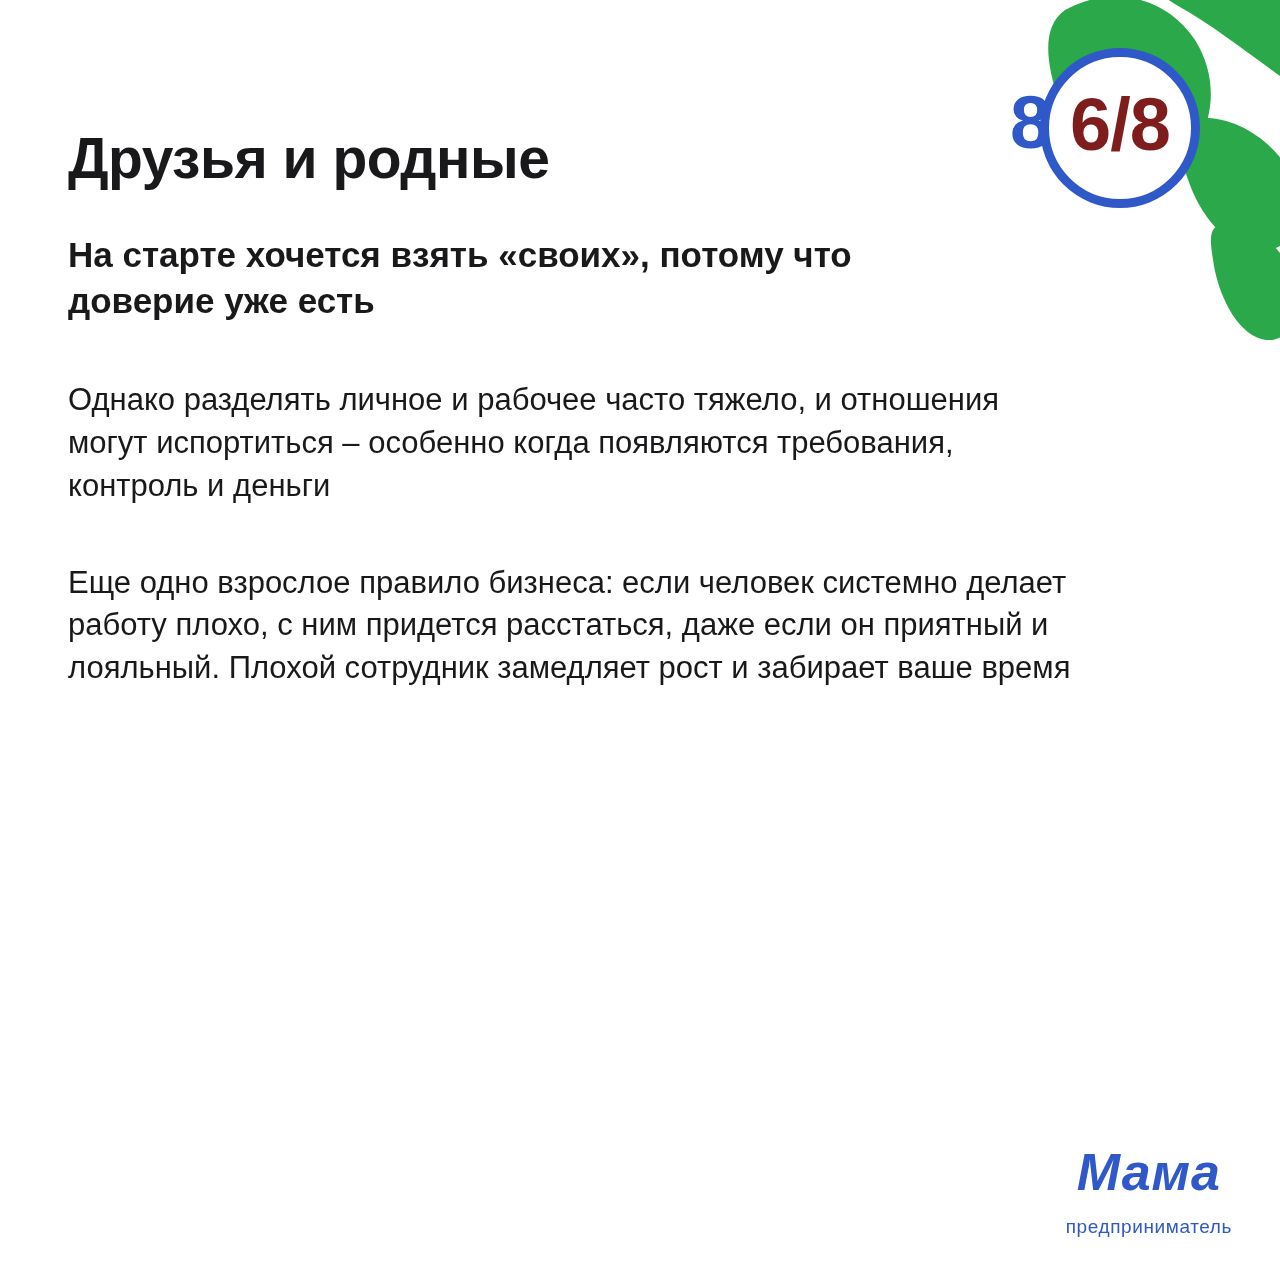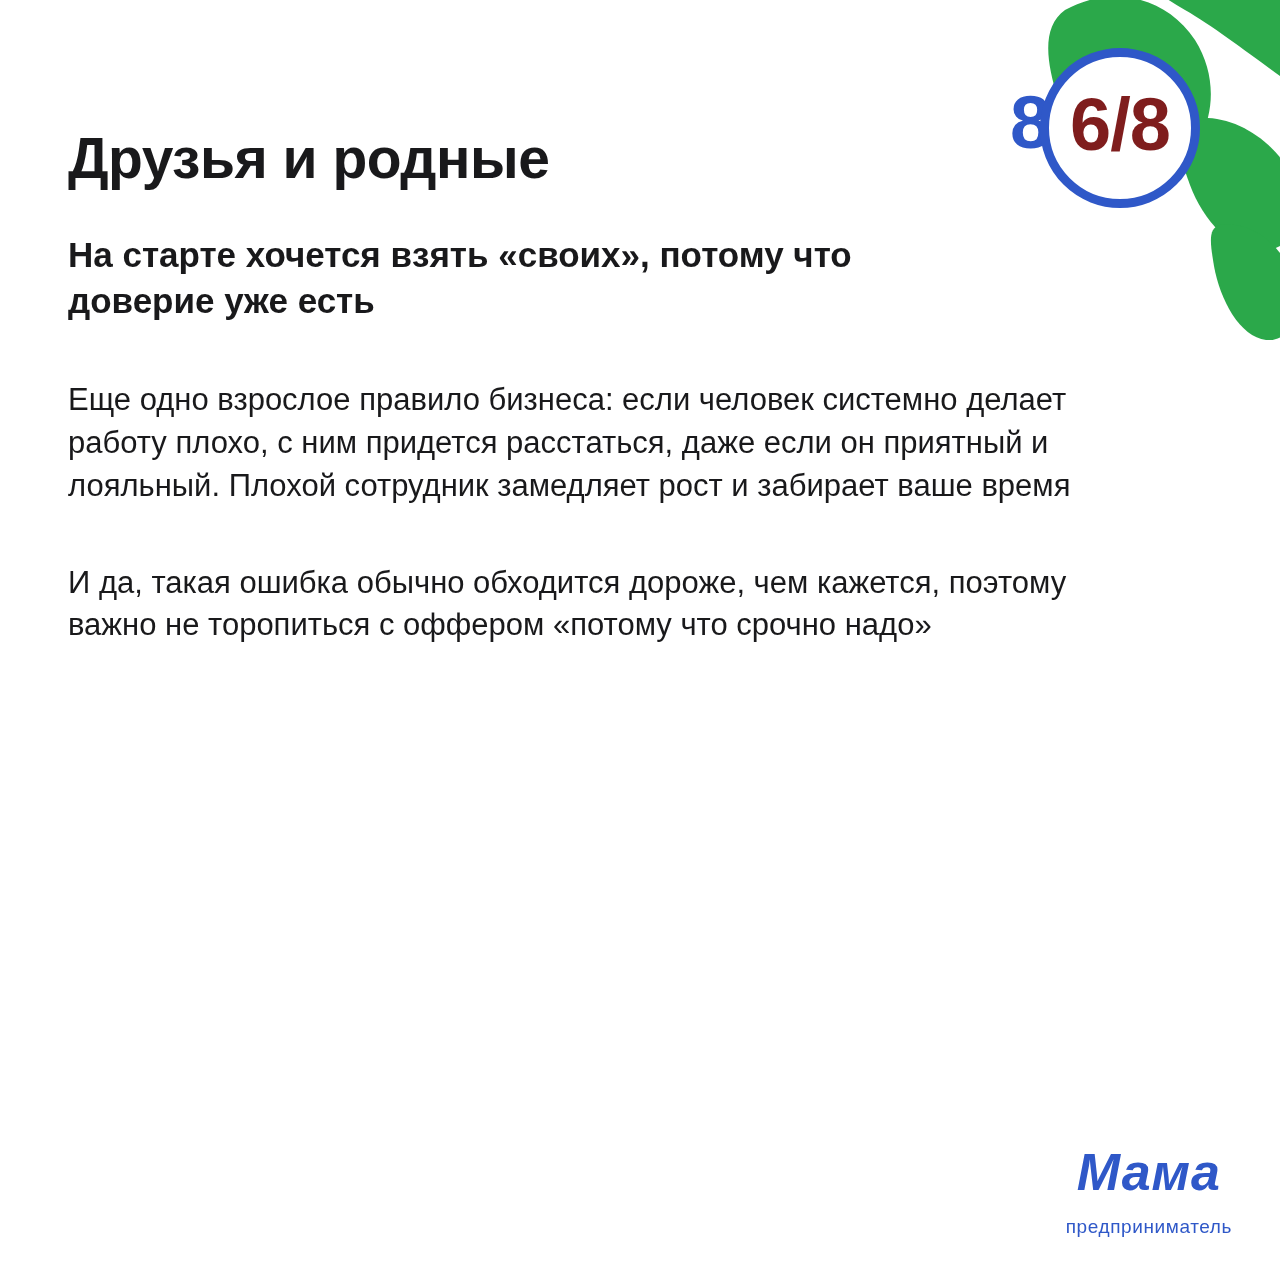--- a/index.html
+++ b/index.html
@@ -142,22 +142,22 @@
 
   <div class="page-badge">
     <span class="badge-glyph">8</span>
     <div class="ring"></div>
     <div class="num">6/8</div>
   </div>
 
   <div class="content">
     <h1 class="title">Друзья и родные</h1>
     <p class="lead">На старте хочется взять «своих», потому что доверие уже есть</p>
+    <p class="para">Однако разделять личное и рабочее часто тяжело, и отношения могут испортиться – особенно когда появляются требования, контроль и деньги</p>
     <p class="para">Еще одно взрослое правило бизнеса: если человек системно делает работу плохо, с ним придется расстаться, даже если он приятный и лояльный. Плохой сотрудник замедляет рост и забирает ваше время</p>
-    <p class="para">И да, такая ошибка обычно обходится дороже, чем кажется, поэтому важно не торопиться с оффером «потому что срочно надо»</p>
   </div>
 
   <div class="logo">
     <div class="logo-word">Мама</div>
     <div class="logo-sub">предприниматель</div>
   </div>
 
 </div>
 
 </body></html>

